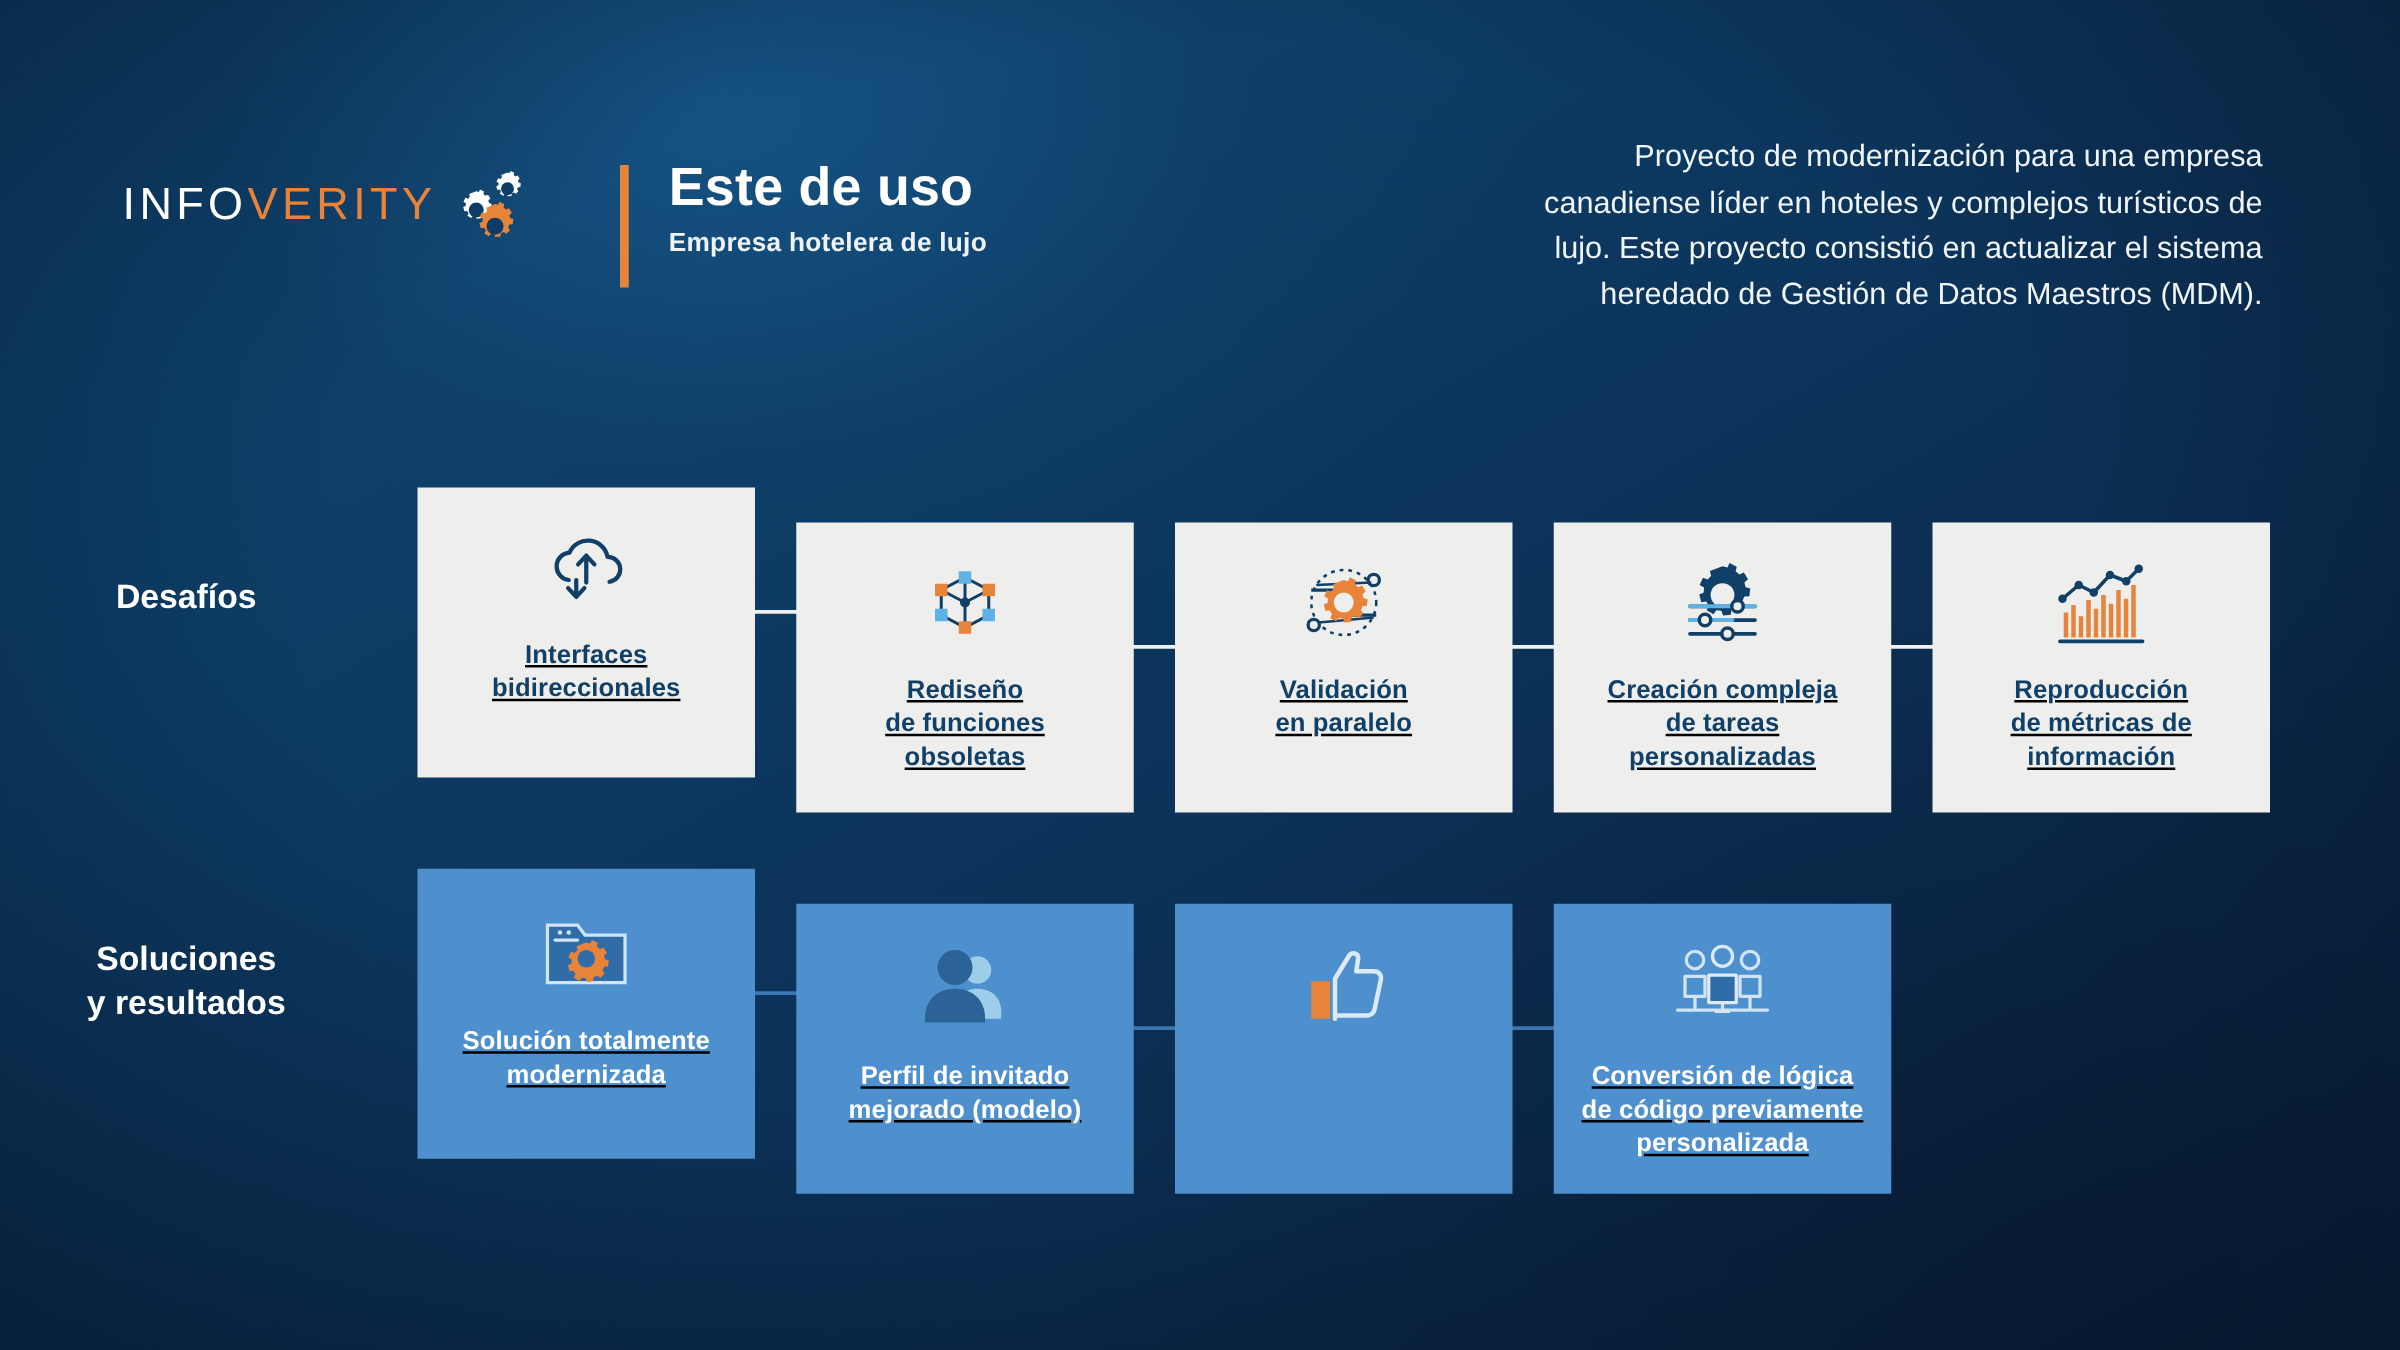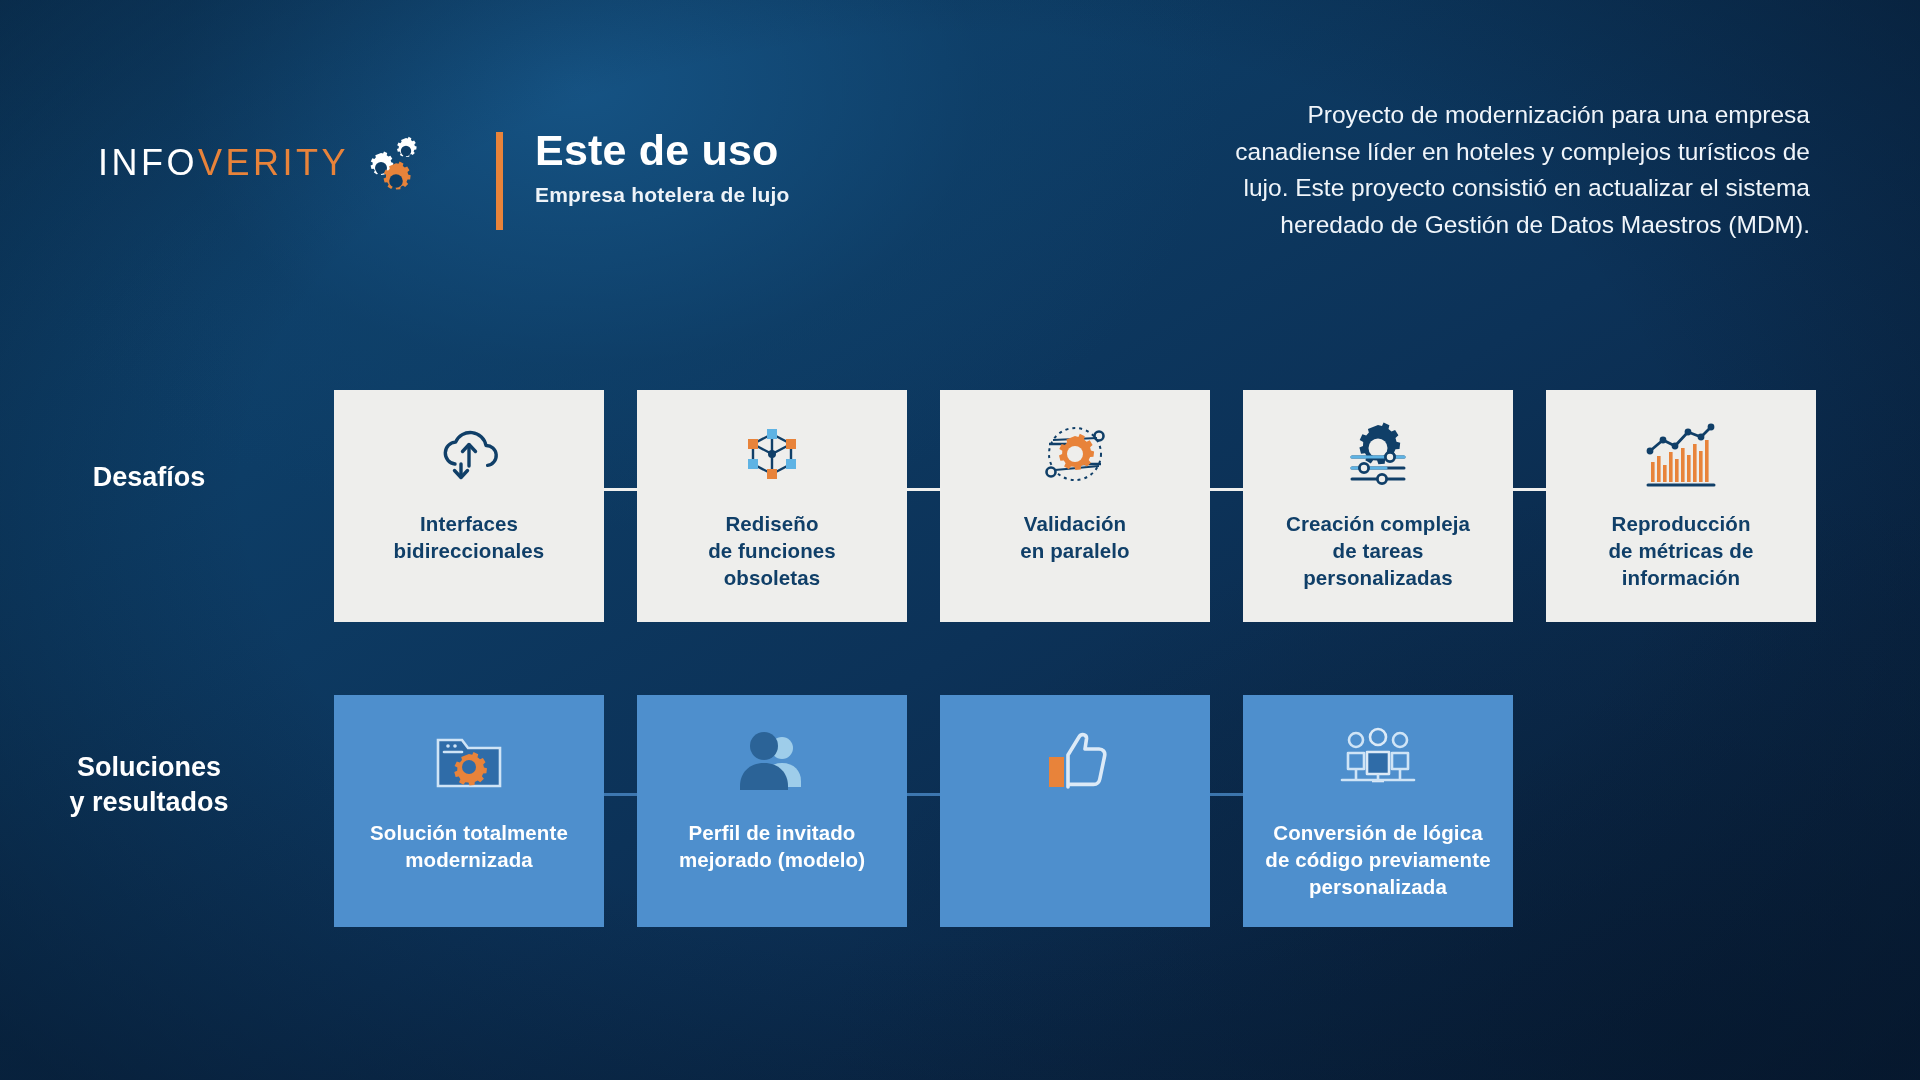--- a/index.html
+++ b/index.html
@@ -45,21 +45,21 @@
   .title {
     font-size:43px; font-weight:bold; color:#ffffff;
     letter-spacing:0.2px; line-height:1.18;
   }
   .subtitle {
     font-size:21px; font-weight:700; color:#eef3f8;
     letter-spacing:0.2px; line-height:1.25; margin-top:6px;
   }
 
   .intro {
-    position:absolute; right:110px; top:97px; width:620px;
+    position:absolute; right:110px; top:108px; width:620px;
     text-align:right; color:#f0f5fa;
     font-size:24.5px; line-height:1.49; font-weight:400;
   }
 
   
   .row { position:absolute; left:0; width:1864px; }
   .row-challenges { top:390px; height:240px; }
   .row-solutions  { top:695px; height:240px; }
 
   .row-label {
@@ -72,22 +72,23 @@
 
   .cards { position:absolute; left:334px; top:0; display:flex; }
 
   .card {
     width:270px; height:232px;
     display:flex; flex-direction:column;
     align-items:center; justify-content:flex-start;
     padding:22px 14px 16px;
     position:relative;
     flex-shrink:0;
-  }
-  .card + .card { margin-left:33px; }
+    text-decoration:underline;
+  }
+  .card + .card { margin-left:33px;margin-top:28px; }
 
   .card-challenge { background:#eeeeec; }
   .card-solution  { background:#4e8fcd; }
 
   .connector {
     position:absolute; top:98px; right:-34px;
     width:35px; height:3px; z-index:2;
   }
   .card-challenge .connector { background:#f0f0ee; }
   .card-solution  .connector { background:#4e8fcd; opacity:0.75; }

